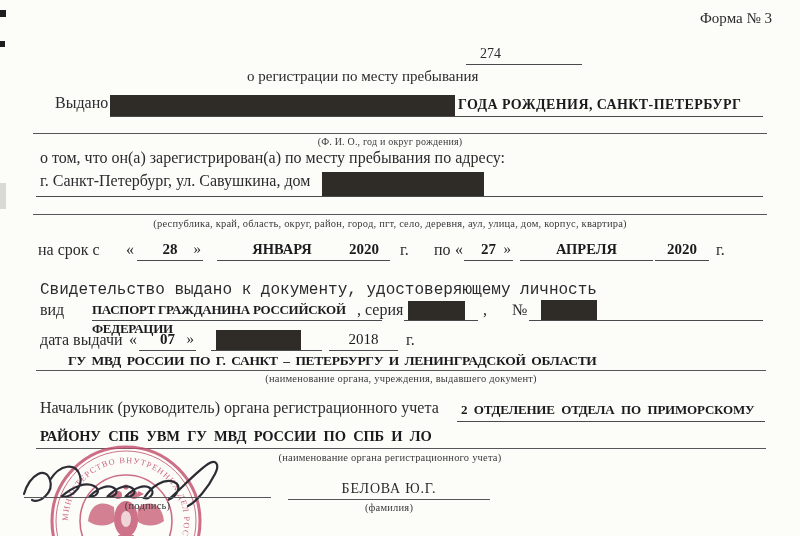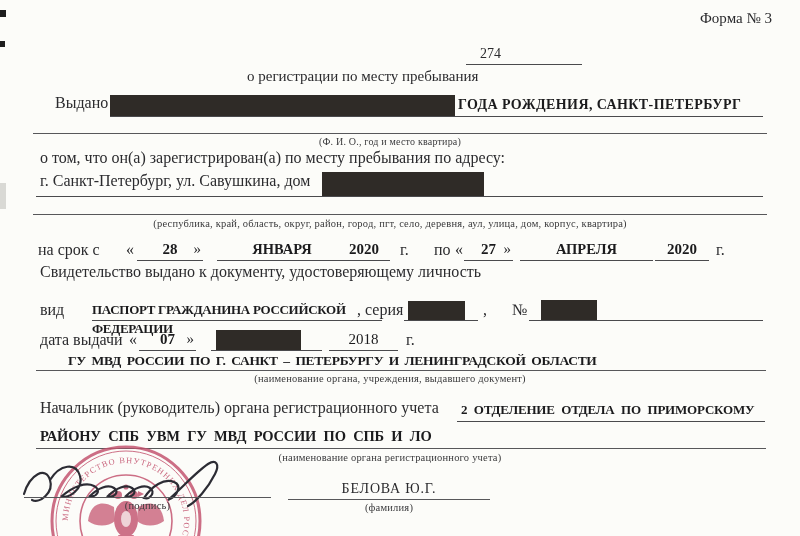--- a/index.html
+++ b/index.html
@@ -43,21 +43,21 @@
               font-size:14px;padding-left:14px;padding-bottom:2px;">274</div>
 
   <div class="abs t15" style="left:247px;top:68px;">о регистрации по месту пребывания</div>
 
   <div class="abs t16" style="left:55px;top:94px;">Выдано</div>
   <div class="redact" style="left:110px;top:95px;width:345px;height:21px;"></div>
   <div class="abs bval" style="left:458px;top:97px;font-size:14px;letter-spacing:.4px;">ГОДА РОЖДЕНИЯ, САНКТ-ПЕТЕРБУРГ</div>
   <div class="uline" style="left:110px;top:116px;width:653px;"></div>
 
   <div class="rule" style="left:33px;top:133px;width:734px;"></div>
-  <div class="abs caption" style="left:0;top:136px;width:780px;font-size:10px;">(Ф. И. О., год и место квартира)</div>
+  <div class="abs caption" style="left:0;top:136px;width:780px;font-size:10px;">(Ф. И. О., год и округ рождения)</div>
 
   <div class="abs t16" style="left:40px;top:149px;">о том, что он(а) зарегистрирован(а) по месту пребывания по адресу:</div>
 
   <div class="abs t16" style="left:40px;top:172px;">г. Санкт-Петербург, ул. Савушкина, дом</div>
   <div class="redact" style="left:322px;top:172px;width:162px;height:24px;"></div>
   <div class="uline" style="left:36px;top:196px;width:727px;"></div>
 
   <div class="rule" style="left:33px;top:214px;width:734px;"></div>
   <div class="abs caption" style="left:0;top:218px;width:780px;">(республика, край, область, округ, район, город, пгт, село, деревня, аул, улица, дом, корпус, квартира)</div>
 
@@ -81,21 +81,21 @@
     <span class="cq">»</span>
   </div>
   <div class="uval" style="left:520px;top:240px;width:133px;font-size:14.5px;">
       <span>АПРЕЛЯ</span>
     </div>
   <div class="uval" style="left:655px;top:240px;width:54px;">
       <span>2020</span>
     </div>
   <div class="abs t16" style="left:716px;top:241px;">г.</div>
 
-  <div class="abs t16" style="left:40px;top:263px;">Свидетельство выдано к документу, удостоверяющему личность</div>
+  <div class="abs t16" style="left:40px;top:281px;font-family:Liberation Mono, monospace;">Свидетельство выдано к документу, удостоверяющему личность</div>
 
   <div class="abs t16" style="left:40px;top:301px;">вид</div>
   <div class="uval cond" style="left:64px;top:300px;width:290px;font-size:13px;">
       <span>ПАСПОРТ ГРАЖДАНИНА РОССИЙСКОЙ ФЕДЕРАЦИИ</span>
     </div>
   <div class="abs t16" style="left:357px;top:301px;">, серия</div>
   <div class="redact" style="left:408px;top:301px;width:57px;height:20px;"></div>
   <div class="uline" style="left:404px;top:320px;width:74px;"></div>
   <div class="abs t16" style="left:483px;top:301px;">,</div>
   <div class="abs t16" style="left:512px;top:301px;">№</div>
@@ -110,21 +110,21 @@
   </div>
   <div class="redact" style="left:216px;top:330px;width:85px;height:20px;"></div>
   <div class="uline" style="left:211px;top:350px;width:111px;"></div>
   <div class="uval" style="left:329px;top:330px;width:69px;font-weight:normal;">
       <span>2018</span>
     </div>
   <div class="abs t16" style="left:406px;top:331px;">г.</div>
 
   <div class="abs bval cond" style="left:40px;top:353px;font-size:13.5px;word-spacing:2.5px;">ГУ МВД РОССИИ ПО Г. САНКТ – ПЕТЕРБУРГУ И ЛЕНИНГРАДСКОЙ ОБЛАСТИ</div>
   <div class="rule" style="left:36px;top:370px;width:730px;"></div>
-  <div class="abs caption" style="left:0;top:373px;width:780px;">(наименование органа, учреждения, выдавшего документ)</div>
+  <div class="abs caption" style="left:11px;top:373px;width:780px;">(наименование органа, учреждения, выдавшего документ)</div>
 
   <div class="abs t16" style="left:40px;top:399px;">Начальник (руководитель) органа регистрационного учета</div>
   <div class="abs bval" style="left:461px;top:402px;font-size:13px;word-spacing:3.5px;letter-spacing:-0.2px;">2 ОТДЕЛЕНИЕ ОТДЕЛА ПО ПРИМОРСКОМУ</div>
   <div class="uline" style="left:457px;top:421px;width:308px;"></div>
   <div class="abs bval" style="left:40px;top:428px;font-size:14.5px;word-spacing:4px;letter-spacing:-0.2px;">РАЙОНУ СПБ УВМ ГУ МВД РОССИИ ПО СПБ И ЛО</div>
   <div class="rule" style="left:36px;top:448px;width:730px;"></div>
   <div class="abs caption" style="left:0;top:452px;width:780px;">(наименование органа регистрационного учета)</div>
 
   <svg style="position:absolute;left:46px;top:441px;" width="160" height="160" viewBox="0 0 160 160">
     <g stroke="#c2506c" fill="none" opacity="0.82">

